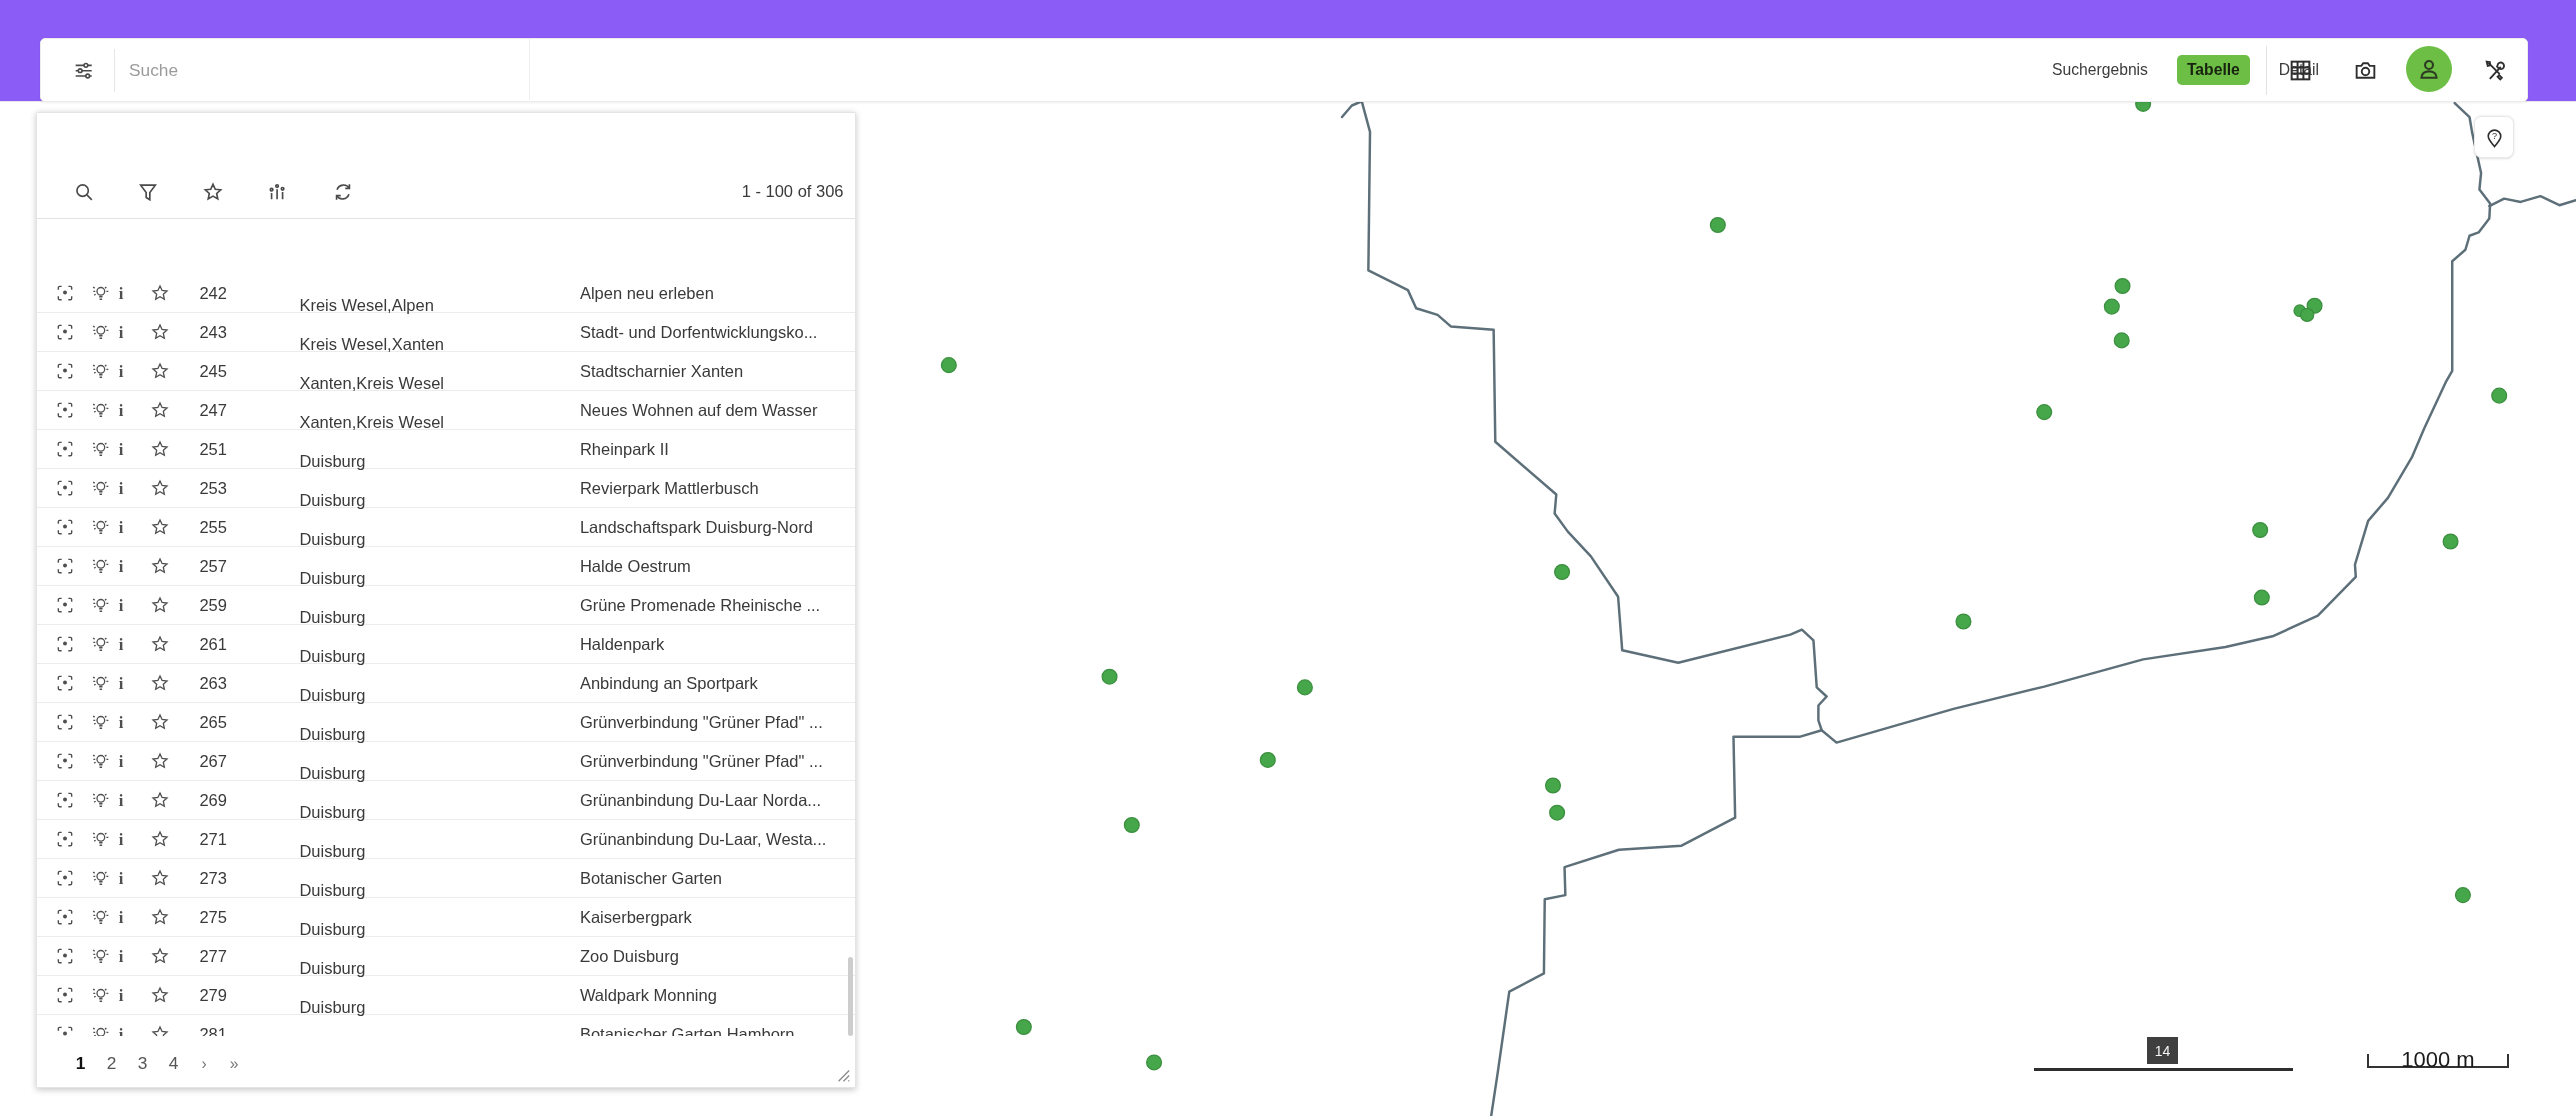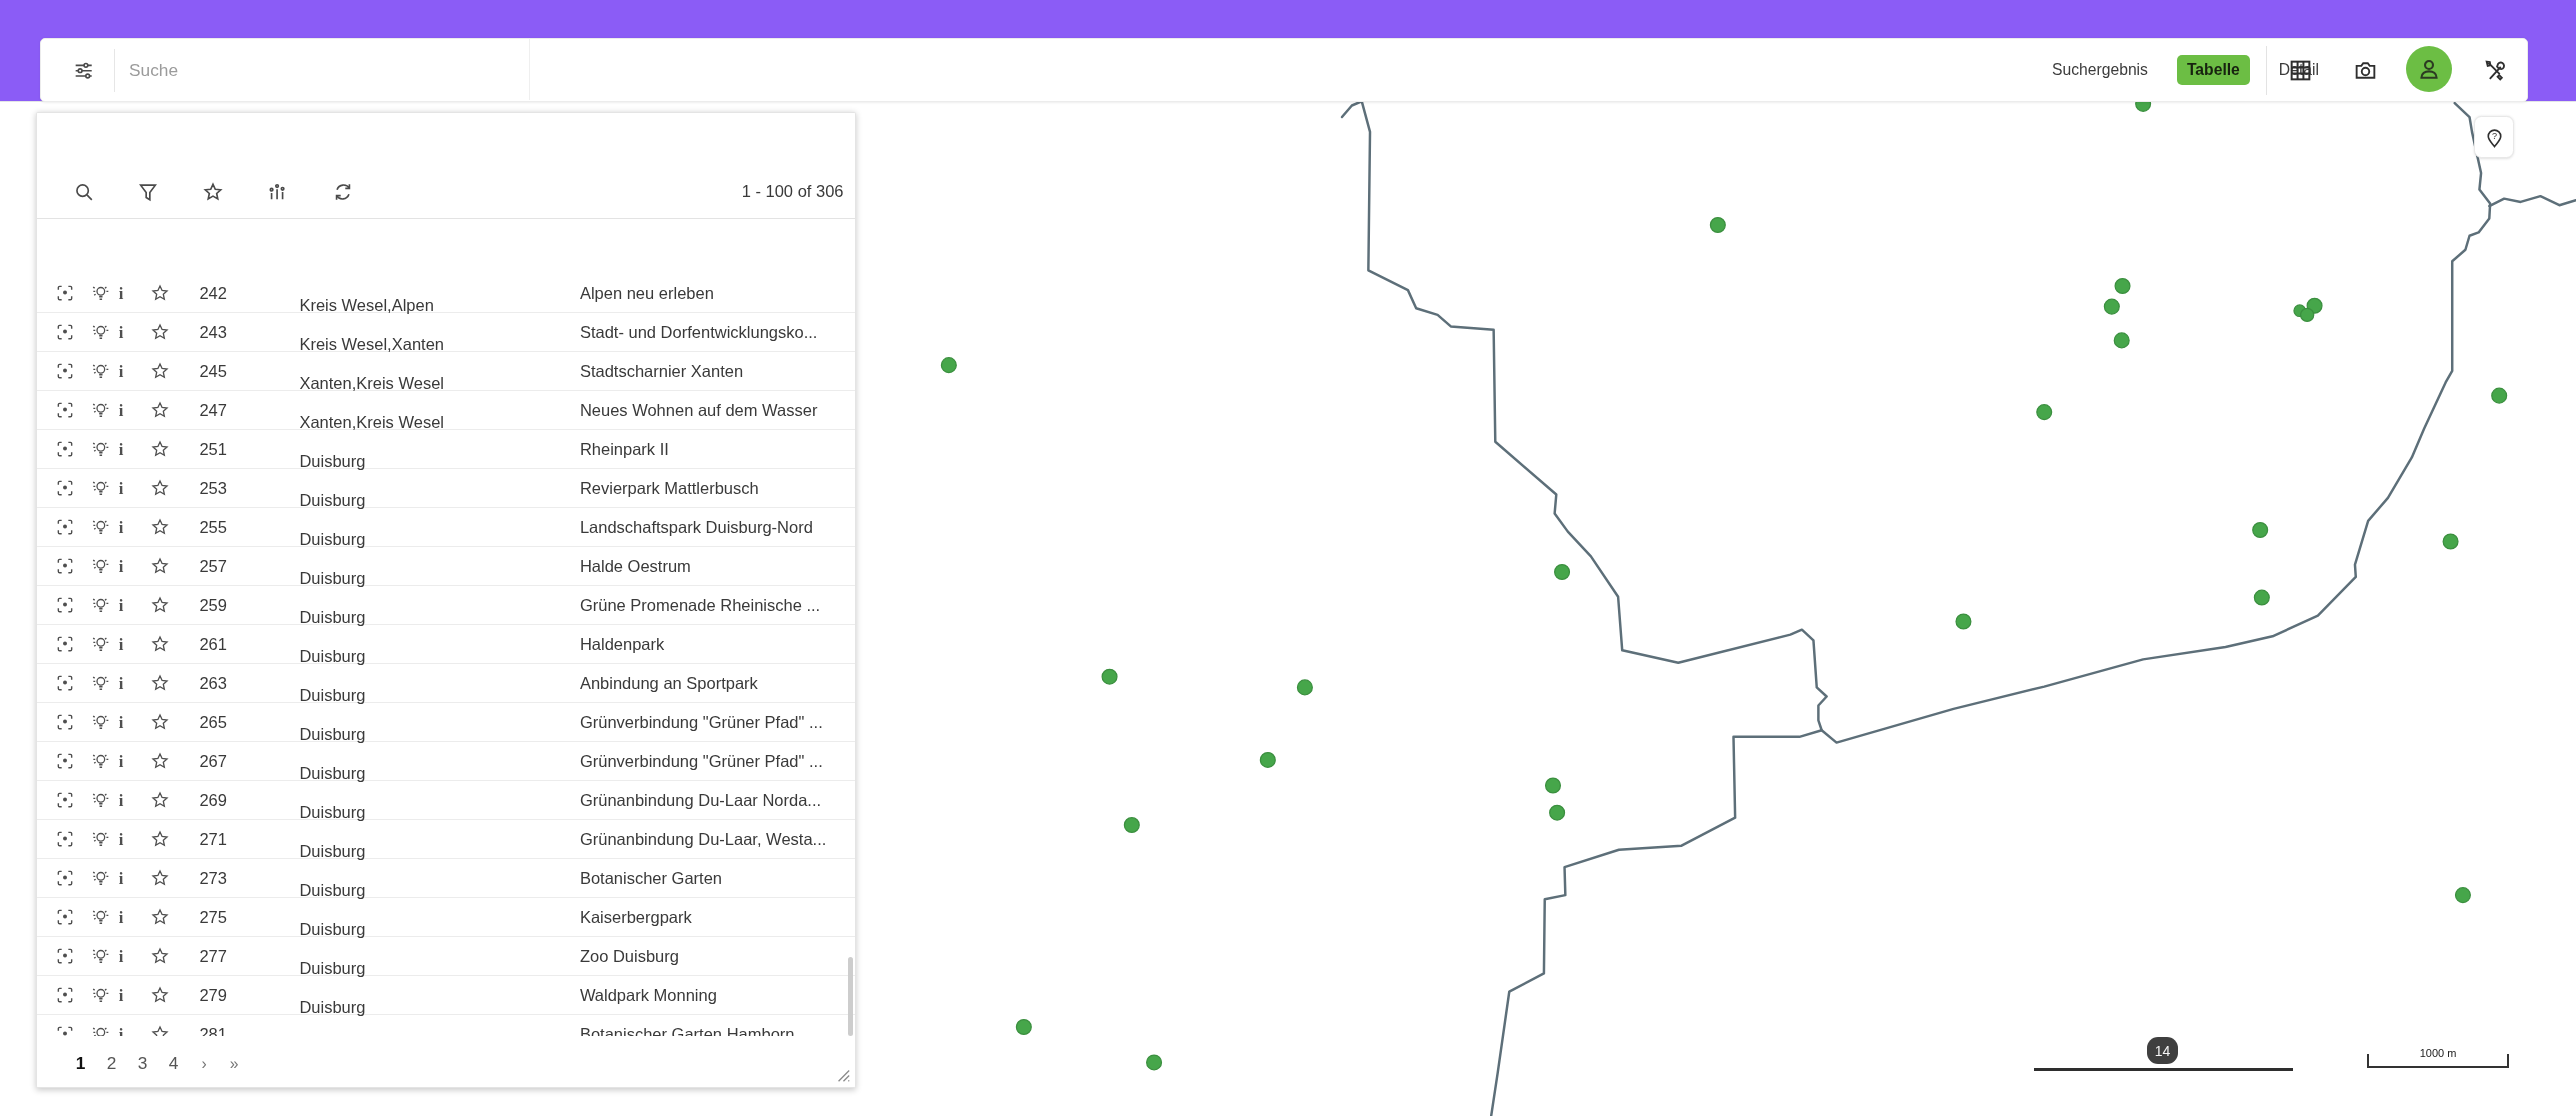--- a/index.html
+++ b/index.html
@@ -17,23 +17,23 @@
   .badge-tabelle{background:#6cbe44;color:#17230f;font-weight:bold;padding:5.8px 10px;border-radius:5px;}
   .vdiv3{position:absolute;left:2225px;top:6.6px;width:0.8px;height:49px;background:#e3e3e3;}
   .top-icon{position:absolute;top:14px;width:36px;height:35px;display:flex;align-items:center;justify-content:center;color:#2f2f2f;cursor:pointer;}
   .avatar{position:absolute;left:2365px;top:7.4px;width:46px;height:46px;border-radius:50%;background:#6cbe44;display:flex;align-items:center;justify-content:center;color:#2c3b22;}
 
   
   .map-area{position:absolute;left:0;top:0;width:2576px;height:1116px;background:#ffffff;z-index:1;}
   .map-svg{position:absolute;left:0;top:0;z-index:2;}
   .pin-btn{position:absolute;left:2474px;top:116px;width:38px;height:40px;background:#fff;border:0.8px solid #e8e8e8;border-radius:7.4px;box-shadow:0 0.8px 2.5px rgba(0,0,0,.12);display:flex;align-items:center;justify-content:center;z-index:10;color:#2f2f2f;cursor:pointer;}
   .zoom-slider{position:absolute;left:2034px;top:1068px;width:259px;height:2.5px;background:#2e2e2e;z-index:10;}
-  .zoom-badge{position:absolute;left:2147px;top:1037px;width:31px;height:27px;background:#3f3f3f;border-radius:11px;color:#f4f4f4;font-size:14px;display:flex;align-items:center;justify-content:center;z-index:11;cursor:pointer;}
+  .zoom-badge{position:absolute;left:2147px;top:1037px;width:31px;height:27px;background:#3f3f3f;border-radius:0;color:#f4f4f4;font-size:14px;display:flex;align-items:center;justify-content:center;z-index:11;cursor:pointer;}
   .scalebar{position:absolute;left:2367px;top:1054px;width:138px;height:12.4px;border-left:2.1px solid #333;border-right:2.1px solid #333;border-bottom:2.1px solid #333;z-index:10;}
-  .scalebar span{position:absolute;left:0;right:0;top:-6.6px;text-align:center;font-size:11px;color:#1a1a1a;}
+  .scalebar span{position:absolute;left:0;right:0;top:-6.6px;text-align:center;font-size:22px;color:#1a1a1a;}
 
   
   .panel{position:absolute;left:36px;top:112px;width:818px;height:974px;background:#fff;border:0.8px solid #e4e4e4;border-radius:1.6px;box-shadow:0 1.6px 6.6px rgba(0,0,0,.22);z-index:20;}
   .p-header{position:absolute;left:0;top:0;width:100%;height:51px;border-bottom:0.8px solid #e3e3e3;}
   .p-title{position:absolute;left:20px;top:16.5px;font-size:19px;font-weight:bold;color:#262626;}
   .annot-svg{position:absolute;left:-10px;top:-5px;pointer-events:none;overflow:visible;}
   .win-ctrl{position:absolute;top:6.6px;width:25px;height:25px;display:flex;align-items:center;justify-content:center;color:#4e5a63;cursor:pointer;}
   .p-toolbar{position:absolute;left:0;top:51px;width:100%;height:54px;border-bottom:0.8px solid #e3e3e3;}
   .tool-icon{position:absolute;top:11.5px;width:33px;height:33px;display:flex;align-items:center;justify-content:center;color:#4a4a4a;cursor:pointer;}
   .count{position:absolute;right:11.5px;top:0;height:54px;display:flex;align-items:center;font-size:16.5px;color:#3a3a3a;}

